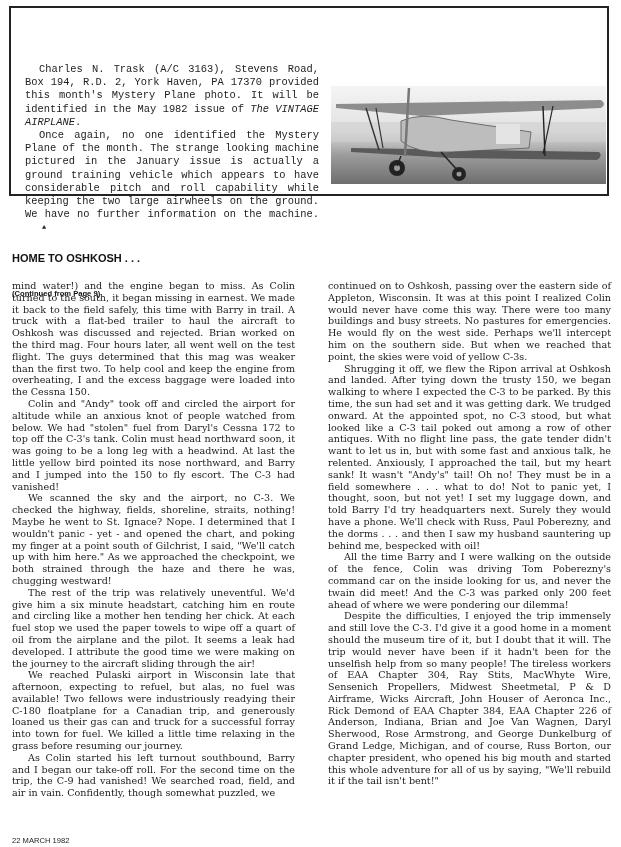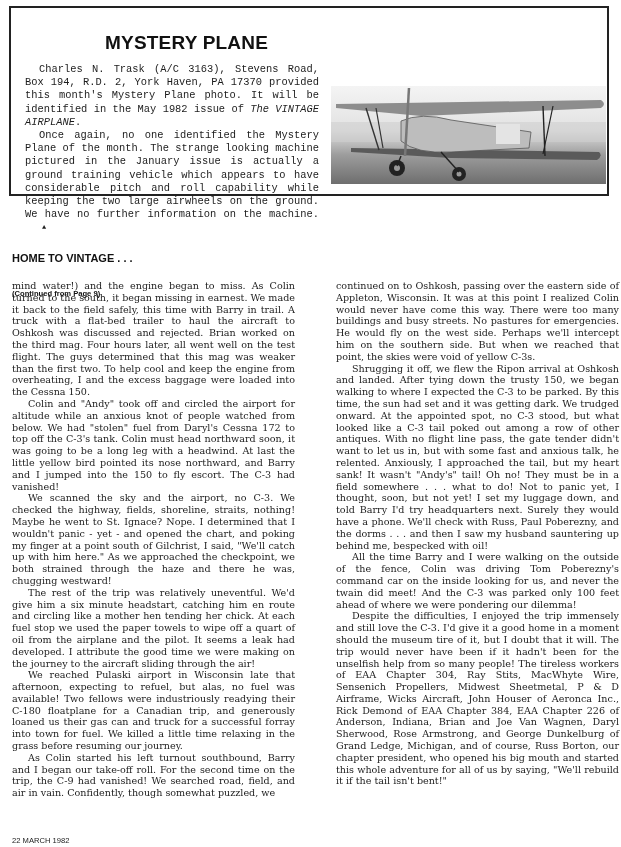--- a/index.html
+++ b/index.html
@@ -34,31 +34,30 @@
     font-family: "Liberation Sans", sans-serif; font-weight: bold; font-size: 7.6px; color: #111; margin-top: 24px;
   }
   .col {
     position: absolute; width: 283px;
     font-family: "DejaVu Serif", serif; font-size: 9.6px; line-height: 11.8px;
     text-align: justify; color: #1c1c1c;
   }
   .col p { margin: 0; text-indent: 16px; }
   .col p.noindent { text-indent: 0; }
   .col-left { left: 12px; top: 280px; }
-  .col-right { left: 336px; top: 280px; }
+  .col-right { left: 328px; top: 280px; }
   .folio {
     position: absolute; left: 12px; top: 836px;
     font-family: "Liberation Sans", sans-serif; font-size: 7.6px; color: #222;
   }
 </style>
 </head>
 <body>
 
 <div class="box">
-  <div class="box-title">MYSTERY PLANE</div>
   <div class="box-text">
     <p><span>Charles N. Trask (A/C 3163), Stevens Road, Box 194, R.D. 2, York Haven, PA 17370 provided this month's Mystery Plane photo. It will be identified in the May 1982 issue of </span><i>The VINTAGE AIRPLANE</i><span>.</span></p>
     <p><span>Once again, no one identified the Mystery Plane of the month. The strange looking machine pictured in the January issue is actually a ground training vehicle which appears to have considerable pitch and roll capability while keeping the two large airwheels on the ground. We have no further information on the machine.</span><span class="end-mark">▲</span></p>
   </div>
   <div class="photo" aria-label="Mystery Plane photo: biplane parked on grass">
     <svg width="275" height="98" viewBox="0 0 275 98">
       <defs>
         <linearGradient id="g" x1="0" y1="0" x2="0" y2="1">
           <stop offset="0" stop-color="#f4f4f4"></stop>
           <stop offset="0.45" stop-color="#e2e2e2"></stop>
@@ -86,32 +85,32 @@
       <circle cx="66" cy="82" r="8" fill="#222"></circle>
       <circle cx="66" cy="82" r="3" fill="#999"></circle>
       <circle cx="128" cy="88" r="7" fill="#222"></circle>
       <circle cx="128" cy="88" r="2.5" fill="#999"></circle>
       <line x1="70" y1="70" x2="66" y2="80" stroke="#222" stroke-width="1.4"></line>
       <line x1="110" y1="66" x2="128" y2="86" stroke="#222" stroke-width="1.4"></line>
     </svg>
   </div>
 </div>
 
-<div class="col-head">HOME TO VINTAGE . . .</div>
+<div class="col-head">HOME TO OSHKOSH . . .</div>
 <div class="col-sub">(Continued from Page 9)</div>
 
 <div class="col col-left">
   <p class="noindent">mind water!) and the engine began to miss. As Colin turned to the south, it began missing in earnest. We made it back to the field safely, this time with Barry in trail. A truck with a flat-bed trailer to haul the aircraft to Oshkosh was discussed and rejected. Brian worked on the third mag. Four hours later, all went well on the test flight. The guys determined that this mag was weaker than the first two. To help cool and keep the engine from overheating, I and the excess baggage were loaded into the Cessna 150.</p>
   <p>Colin and "Andy" took off and circled the airport for altitude while an anxious knot of people watched from below. We had "stolen" fuel from Daryl's Cessna 172 to top off the C-3's tank. Colin must head northward soon, it was going to be a long leg with a headwind. At last the little yellow bird pointed its nose northward, and Barry and I jumped into the 150 to fly escort. The C-3 had vanished!</p>
   <p>We scanned the sky and the airport, no C-3. We checked the highway, fields, shoreline, straits, nothing! Maybe he went to St. Ignace? Nope. I determined that I wouldn't panic - yet - and opened the chart, and poking my finger at a point south of Gilchrist, I said, "We'll catch up with him here." As we approached the checkpoint, we both strained through the haze and there he was, chugging westward!</p>
   <p>The rest of the trip was relatively uneventful. We'd give him a six minute headstart, catching him en route and circling like a mother hen tending her chick. At each fuel stop we used the paper towels to wipe off a quart of oil from the airplane and the pilot. It seems a leak had developed. I attribute the good time we were making on the journey to the aircraft sliding through the air!</p>
   <p>We reached Pulaski airport in Wisconsin late that afternoon, expecting to refuel, but alas, no fuel was available! Two fellows were industriously readying their C-180 floatplane for a Canadian trip, and generously loaned us their gas can and truck for a successful forray into town for fuel. We killed a little time relaxing in the grass before resuming our journey.</p>
   <p>As Colin started his left turnout southbound, Barry and I began our take-off roll. For the second time on the trip, the C-9 had vanished! We searched road, field, and air in vain. Confidently, though somewhat puzzled, we</p>
 </div>
 
 <div class="col col-right">
   <p class="noindent">continued on to Oshkosh, passing over the eastern side of Appleton, Wisconsin. It was at this point I realized Colin would never have come this way. There were too many buildings and busy streets. No pastures for emergencies. He would fly on the west side. Perhaps we'll intercept him on the southern side. But when we reached that point, the skies were void of yellow C-3s.</p>
   <p>Shrugging it off, we flew the Ripon arrival at Oshkosh and landed. After tying down the trusty 150, we began walking to where I expected the C-3 to be parked. By this time, the sun had set and it was getting dark. We trudged onward. At the appointed spot, no C-3 stood, but what looked like a C-3 tail poked out among a row of other antiques. With no flight line pass, the gate tender didn't want to let us in, but with some fast and anxious talk, he relented. Anxiously, I approached the tail, but my heart sank! It wasn't "Andy's" tail! Oh no! They must be in a field somewhere . . . what to do! Not to panic yet, I thought, soon, but not yet! I set my luggage down, and told Barry I'd try headquarters next. Surely they would have a phone. We'll check with Russ, Paul Poberezny, and the dorms . . . and then I saw my husband sauntering up behind me, bespecked with oil!</p>
-  <p>All the time Barry and I were walking on the outside of the fence, Colin was driving Tom Poberezny's command car on the inside looking for us, and never the twain did meet! And the C-3 was parked only 100 feet ahead of where we were pondering our dilemma!</p>
+  <p>All the time Barry and I were walking on the outside of the fence, Colin was driving Tom Poberezny's command car on the inside looking for us, and never the twain did meet! And the C-3 was parked only 200 feet ahead of where we were pondering our dilemma!</p>
   <p>Despite the difficulties, I enjoyed the trip immensely and still love the C-3. I'd give it a good home in a moment should the museum tire of it, but I doubt that it will. The trip would never have been if it hadn't been for the unselfish help from so many people! The tireless workers of EAA Chapter 304, Ray Stits, MacWhyte Wire, Sensenich Propellers, Midwest Sheetmetal, P &amp; D Airframe, Wicks Aircraft, John Houser of Aeronca Inc., Rick Demond of EAA Chapter 384, EAA Chapter 226 of Anderson, Indiana, Brian and Joe Van Wagnen, Daryl Sherwood, Rose Armstrong, and George Dunkelburg of Grand Ledge, Michigan, and of course, Russ Borton, our chapter president, who opened his big mouth and started this whole adventure for all of us by saying, "We'll rebuild it if the tail isn't bent!"</p>
 </div>
 
 <div class="folio">22 MARCH 1982</div>
 
 </body></html>

